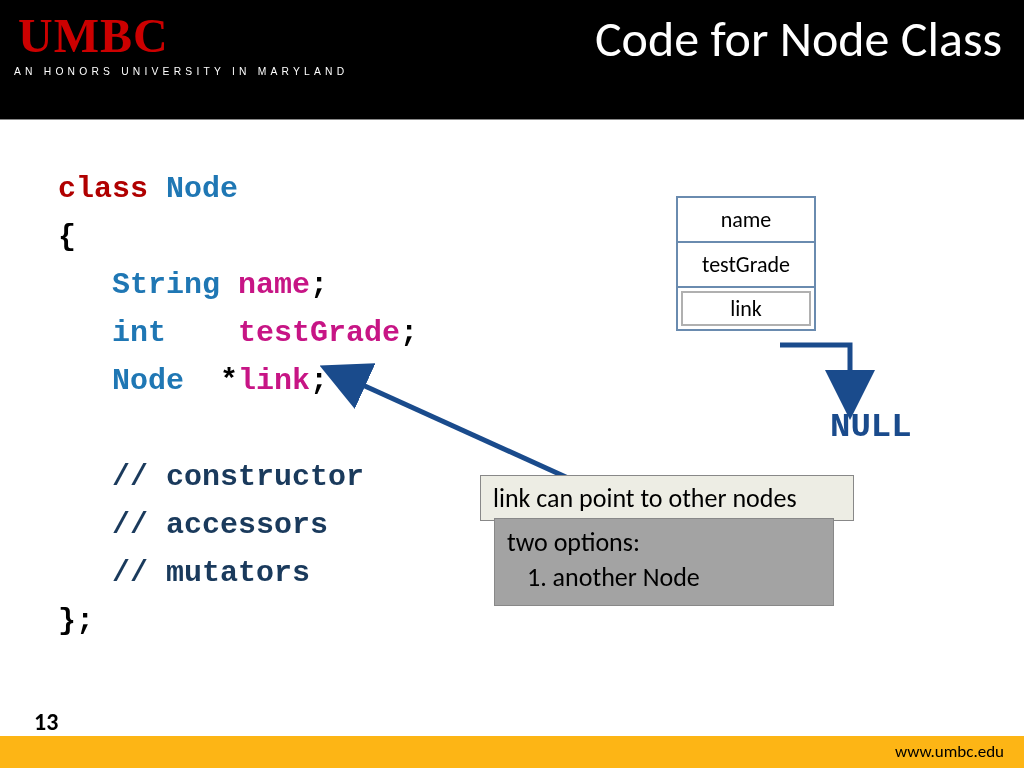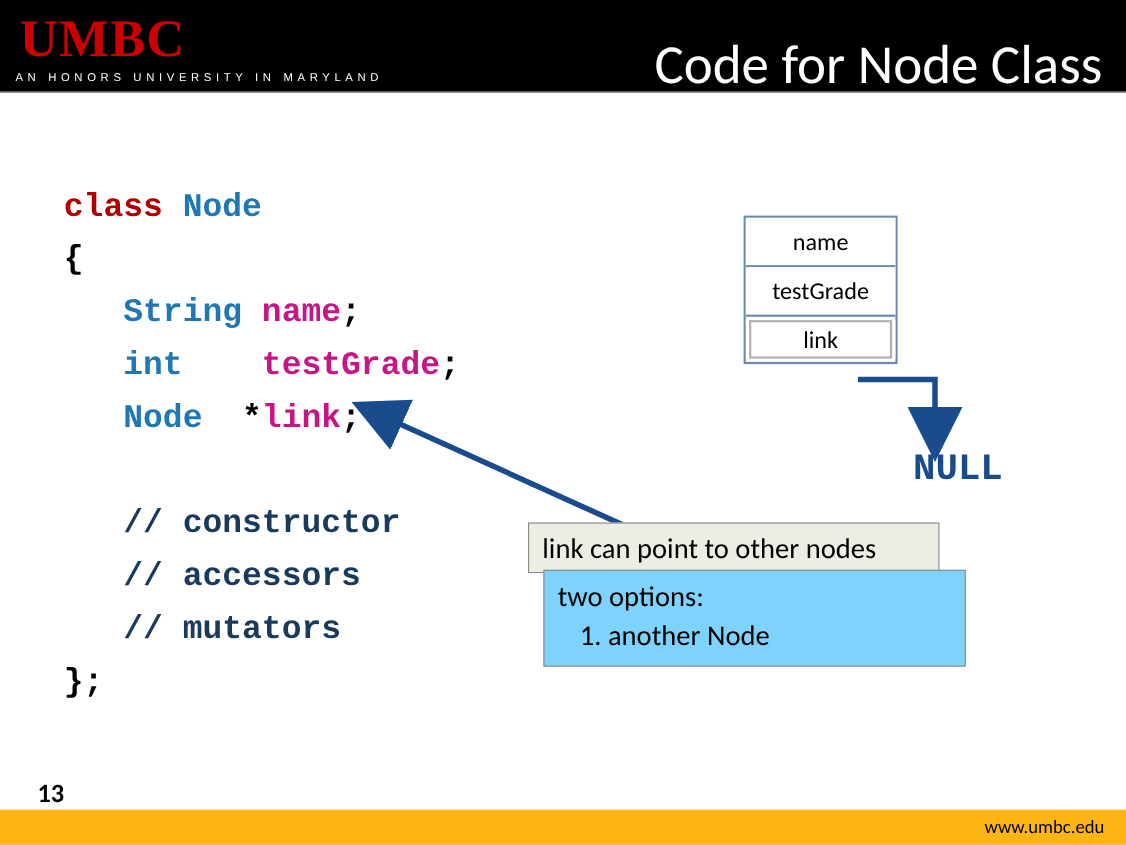--- a/index.html
+++ b/index.html
@@ -6,21 +6,21 @@
   body {
     width: 1024px;
     height: 768px;
     font-family: Calibri, Arial, sans-serif;
     background: #fff;
     position: relative;
     overflow: hidden;
   }
   .header {
     width: 100%;
-    height: 84px;
+    height: 120px;
     background: #000;
     position: relative;
     border-bottom: 1px solid #888;
   }
   .logo {
     position: absolute;
     left: 18px;
     top: 8px;
     font-family: 'Times New Roman', serif;
     font-size: 48px;
@@ -32,21 +32,21 @@
     left: 14px;
     top: 66px;
     color: #fff;
     font-size: 10.3px;
     letter-spacing: 4.2px;
     font-family: Arial, sans-serif;
   }
   .slide-title {
     position: absolute;
     right: 22px;
-    top: 28px;
+    top: 8px;
     color: #fff;
     font-size: 50px;
     font-family: Calibri, Arial, sans-serif;
   }
   .content {
     position: absolute;
     left: 58px;
     top: 165px;
   }
   .code {
@@ -102,22 +102,22 @@
     background: #EDEDE4;
     border: 1.5px solid #888;
     font-size: 26px;
     padding: 6px 12px;
     color: #000;
   }
   .callout2 {
     position: absolute;
     left: 494px;
     top: 518px;
-    width: 384px;
-    background: #7dd3fc;
+    width: 340px;
+    background: #a3a3a3;
     border: 1.5px solid #888;
     font-size: 26px;
     padding: 6px 12px 10px 12px;
     color: #000;
     line-height: 1.35;
   }
   .callout2 .opt { padding-left: 20px; }
   .footer-bar {
     position: absolute;
     bottom: 0;

